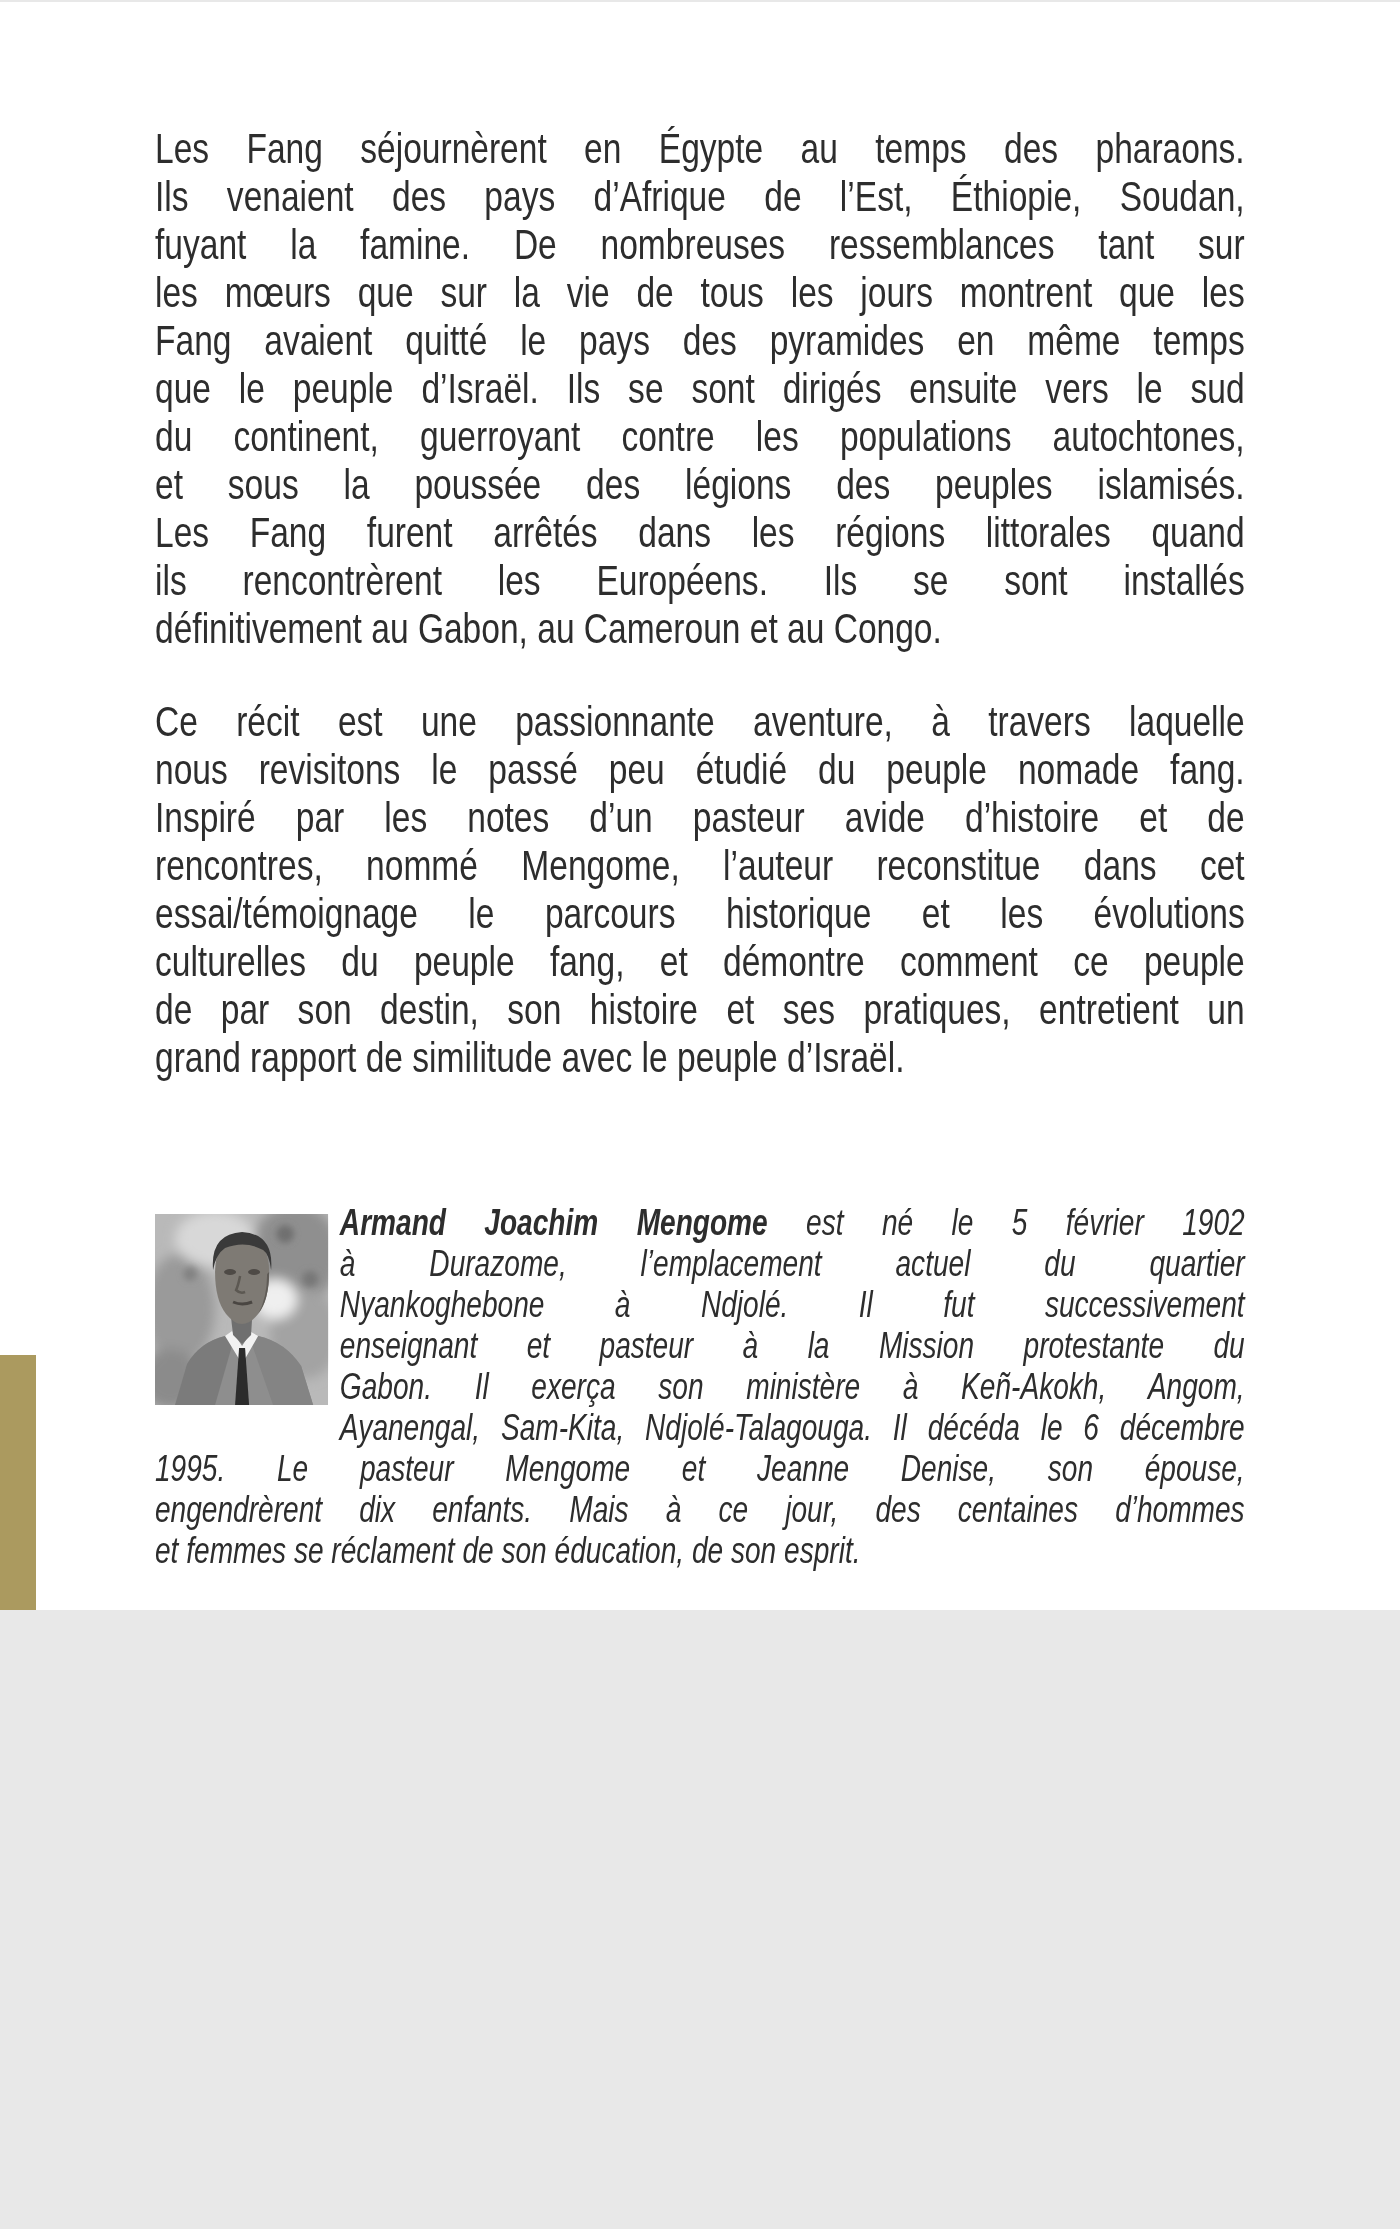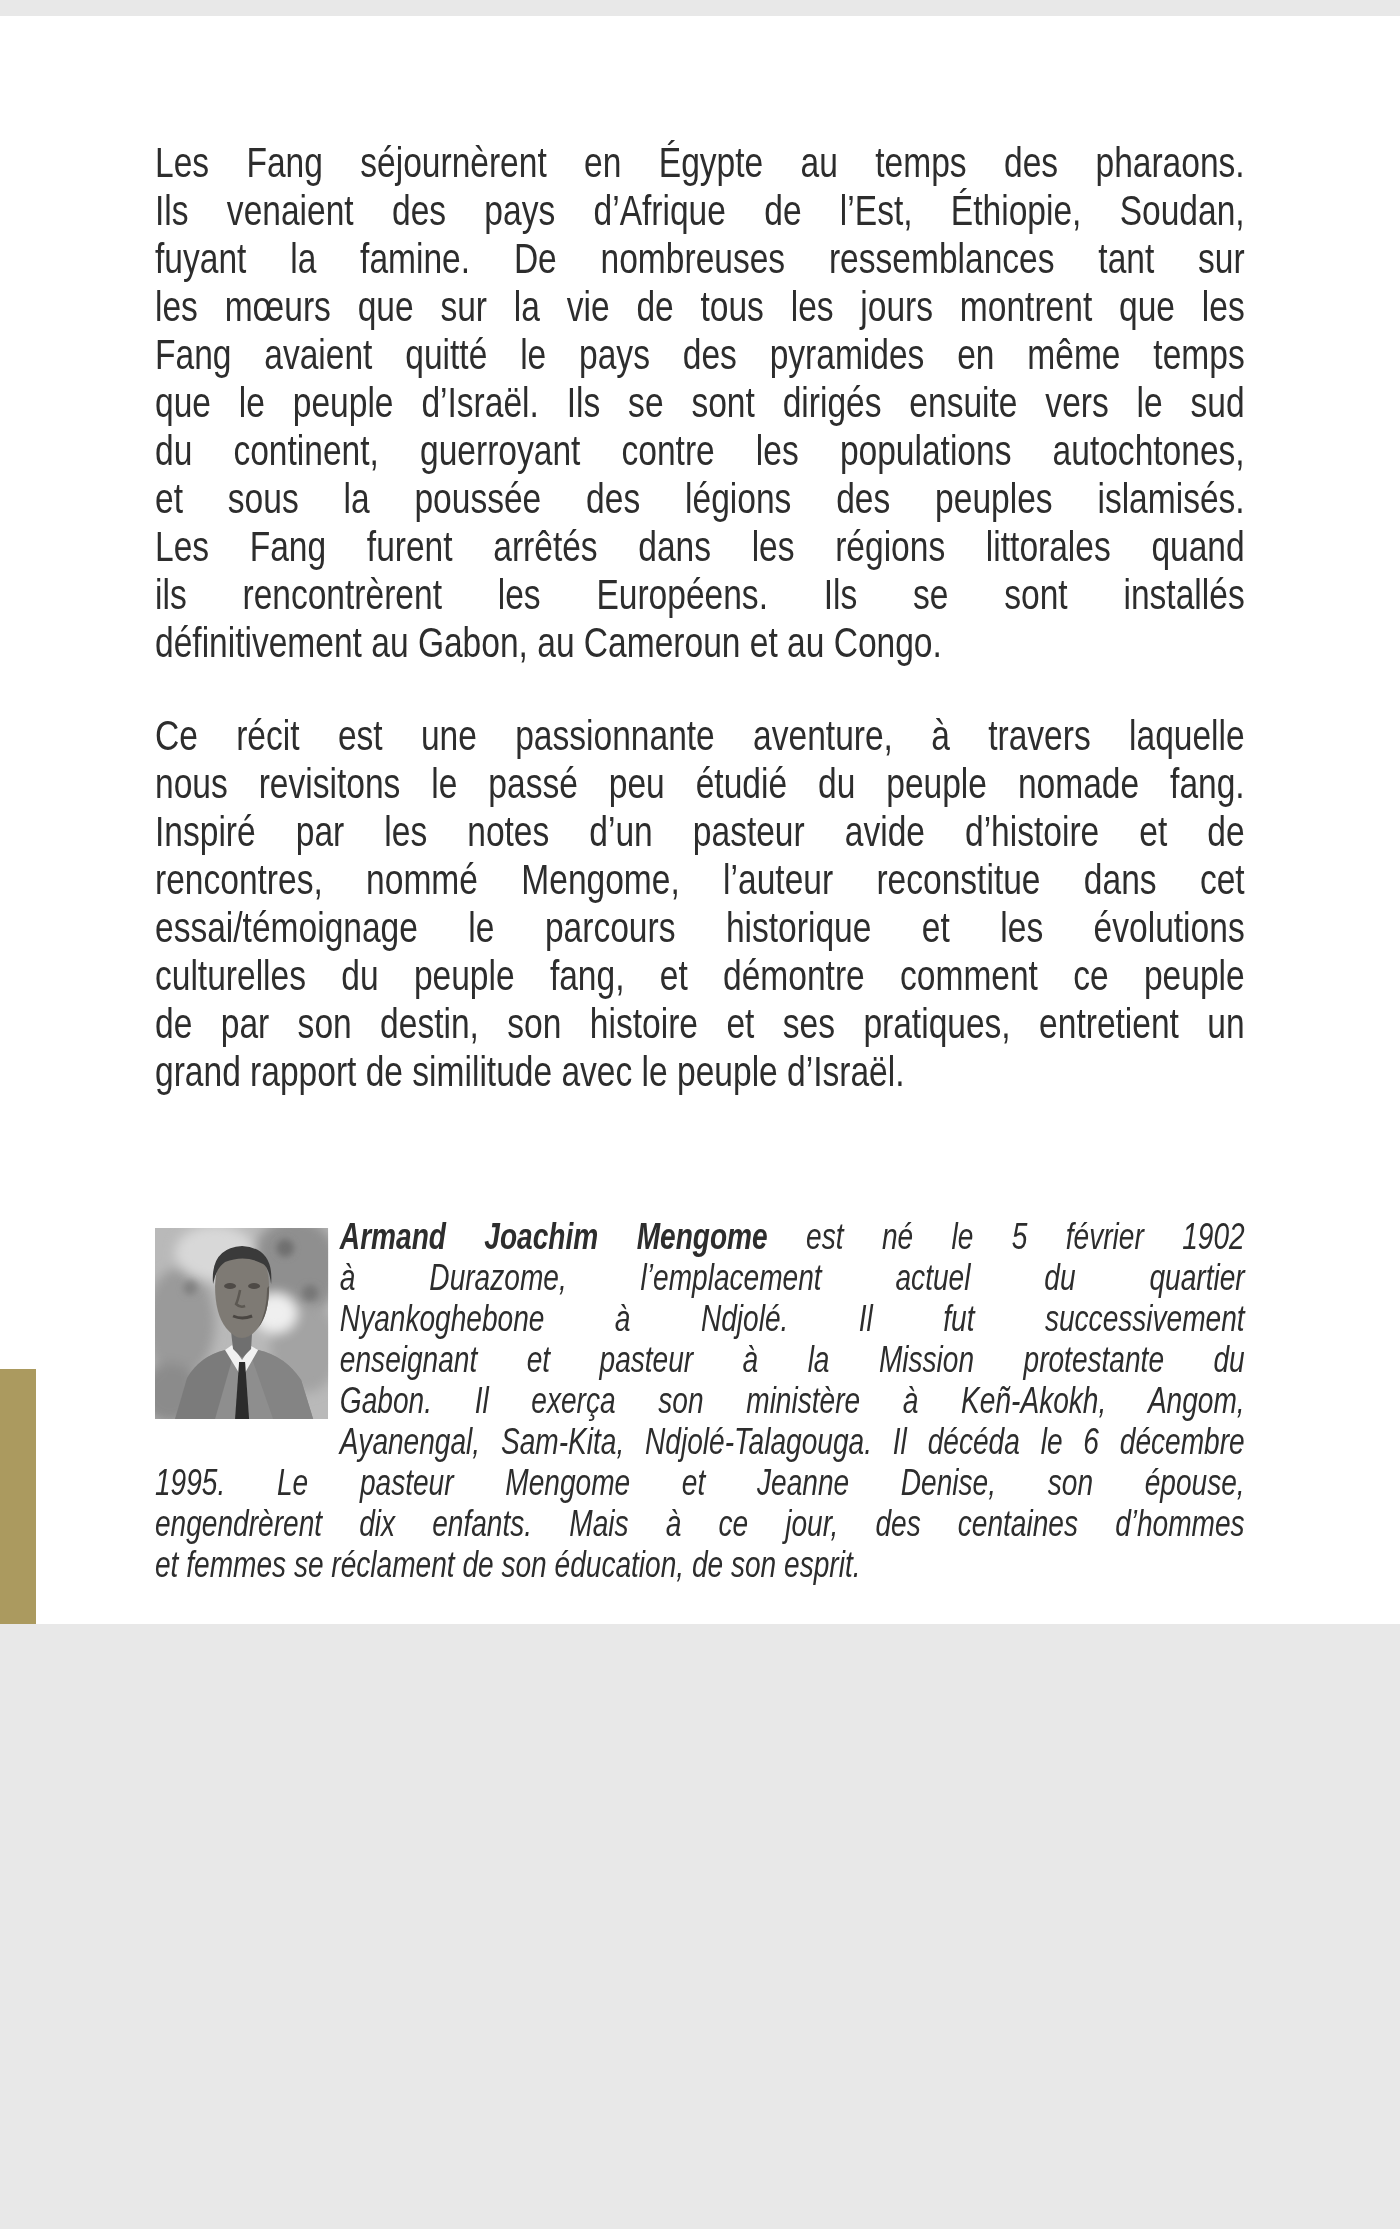--- a/index.html
+++ b/index.html
@@ -1,19 +1,19 @@
 <!DOCTYPE html>
 <html><head>
 <meta charset="utf-8">
 <style>
   html,body{margin:0;padding:0;background:#e8e8e8;}
   .page{
     position:relative;width:1400px;height:1608px;background:#ffffff;
     overflow:hidden;font-family:"Liberation Sans",sans-serif;color:#2d2d2d;
-    margin:16px auto;
+    margin:2px auto;
   }
   .stripe{position:absolute;left:0;top:1353px;width:36px;height:876px;}
   
   .cond{transform:scaleX(0.78);transform-origin:left top;}
   .para{position:absolute;left:155px;width:1397px;font-size:43px;line-height:48px;}
   .p1{top:122px;}
   .p2{top:695px;}
   .line{text-align:justify;text-align-last:justify;white-space:nowrap_off;}
   .line.last{text-align-last:left;}
   .bio{position:absolute;left:155px;top:1200px;width:1397px;

